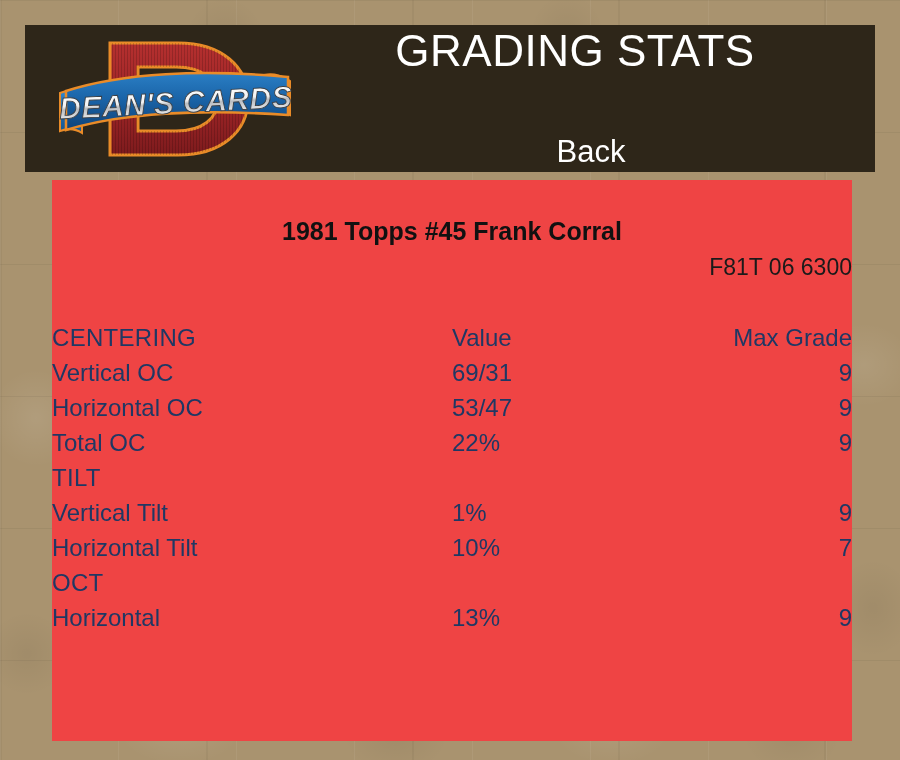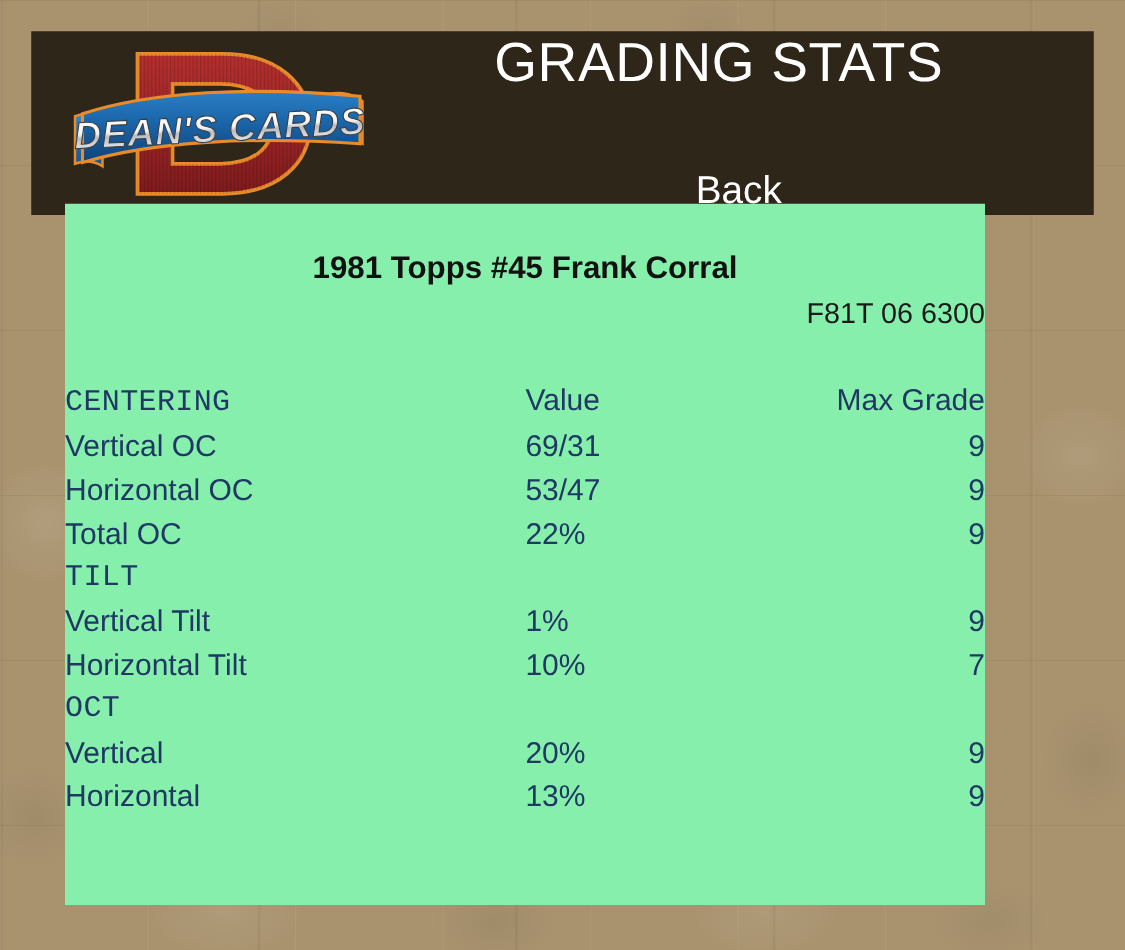--- a/index.html
+++ b/index.html
@@ -94,24 +94,24 @@
     line-height: 40px;
     font-weight: 400;
     margin-top: 2px;
     margin-left: 32px;
   }
 
   
   #content-panel {
     position: absolute;
     left: 52px;
-    top: 163px;
-    width: 736px;
+    top: 180px;
+    width: 800px;
     height: 561px;
-    background-color: #86efac;
+    background-color: #ef4444;
   }
 
   
   #card-title-block {
     text-align: center;
     padding-top: 36px;
   }
   #card-title {
     color: #111111;
     font-size: 25px;
@@ -144,21 +144,20 @@
   }
   .col-label   { width: 400px; text-align: left; }
   .col-value   { width: 190px; text-align: left; }
   .col-grade   { width: 210px; text-align: right; }
 
   .section-head .col-label {
     font-weight: bold;
     font-size: 23px;
     padding-left: 100px;
     letter-spacing: 0.3px;
-    font-family: Liberation Mono, monospace;
   }
   .section-head .col-value,
   .section-head .col-grade {
     font-weight: bold;
     font-size: 23px;
   }
   .stat-row .col-label {
     padding-left: 153px;
   }
 </style>
@@ -265,25 +264,20 @@
             <td class="col-label">Horizontal Tilt</td>
             <td class="col-value">10%</td>
             <td class="col-grade">7</td>
           </tr>
           <tr class="section-head">
             <th class="col-label">OCT</th>
             <th class="col-value"></th>
             <th class="col-grade"></th>
           </tr>
           <tr class="stat-row">
-            <td class="col-label">Vertical</td>
-            <td class="col-value">20%</td>
-            <td class="col-grade">9</td>
-          </tr>
-          <tr class="stat-row">
             <td class="col-label">Horizontal</td>
             <td class="col-value">13%</td>
             <td class="col-grade">9</td>
           </tr>
         </tbody>
     </table>
 
   </div>
 </div>
 

